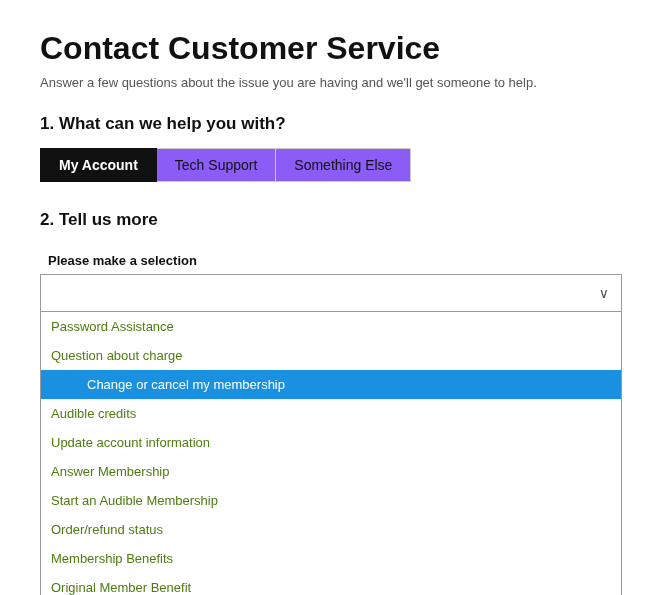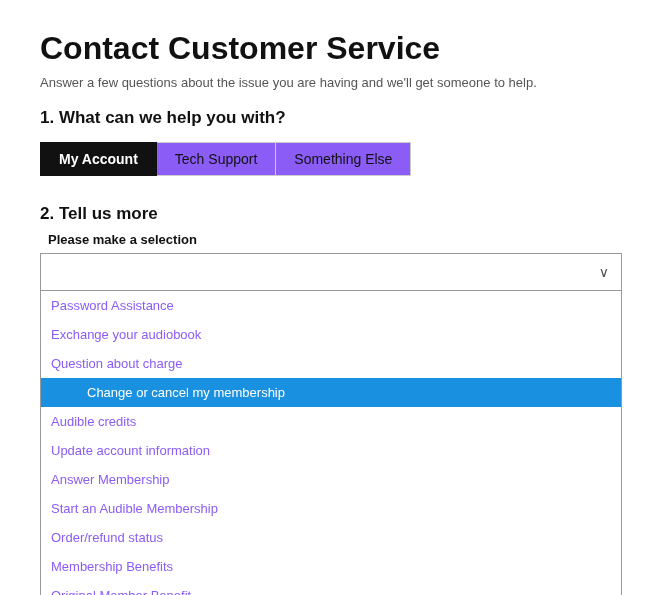--- a/index.html
+++ b/index.html
@@ -20,21 +20,21 @@
     .page-title {
       font-size: 32px;
       font-weight: 700;
       margin-bottom: 8px;
       color: #111;
     }
 
     .subtitle {
       font-size: 13px;
       color: #555;
-      margin-bottom: 18px;
+      margin-bottom: 24px;
     }
 
     .section-heading {
       font-size: 17px;
       font-weight: 700;
       margin-bottom: 14px;
       color: #111;
     }
 
     .tab-group {
@@ -60,21 +60,21 @@
       font-weight: 600;
     }
 
     .tab-btn:not(:first-child) {
       border-left: none;
     }
 
     .section2-heading {
       font-size: 17px;
       font-weight: 700;
-      margin-bottom: 8px;
+      margin-bottom: 23px;
       color: #111;
     }
 
     .select-label {
       font-size: 13px;
       font-weight: 700;
       margin-bottom: 6px;
       color: #111;
       padding-left: 8px;
     }
@@ -111,21 +111,21 @@
       width: 100%;
       border: 1px solid #999;
       border-top: none;
       background: #fff;
       font-size: 13px;
     }
 
     .dropdown-item {
       padding: 7px 10px;
       cursor: pointer;
-      color: #8b5cf6;
+      color: #4d7c0f;
     }
 
     .dropdown-item.selected {
       background: #1a90e0;
       color: #fff;
       padding-left: 46px;
     }
   </style>
 </head>
 <body>
@@ -144,21 +144,20 @@
 <h2 class="section2-heading">2. Tell us more</h2>
 
 <div class="select-label">Please make a selection</div>
 
 <div class="dropdown-container">
   <div class="dropdown-trigger">
     <span class="dropdown-chevron">∨</span>
   </div>
   <div class="dropdown-list">
     <div class="dropdown-item">Password Assistance</div>
-    <div class="dropdown-item">Exchange your audiobook</div>
     <div class="dropdown-item">Question about charge</div>
     <div class="dropdown-item selected">Change or cancel my membership</div>
     <div class="dropdown-item">Audible credits</div>
     <div class="dropdown-item">Update account information</div>
     <div class="dropdown-item">Answer Membership</div>
     <div class="dropdown-item">Start an Audible Membership</div>
     <div class="dropdown-item">Order/refund status</div>
     <div class="dropdown-item">Membership Benefits</div>
     <div class="dropdown-item">Original Member Benefit</div>
 

